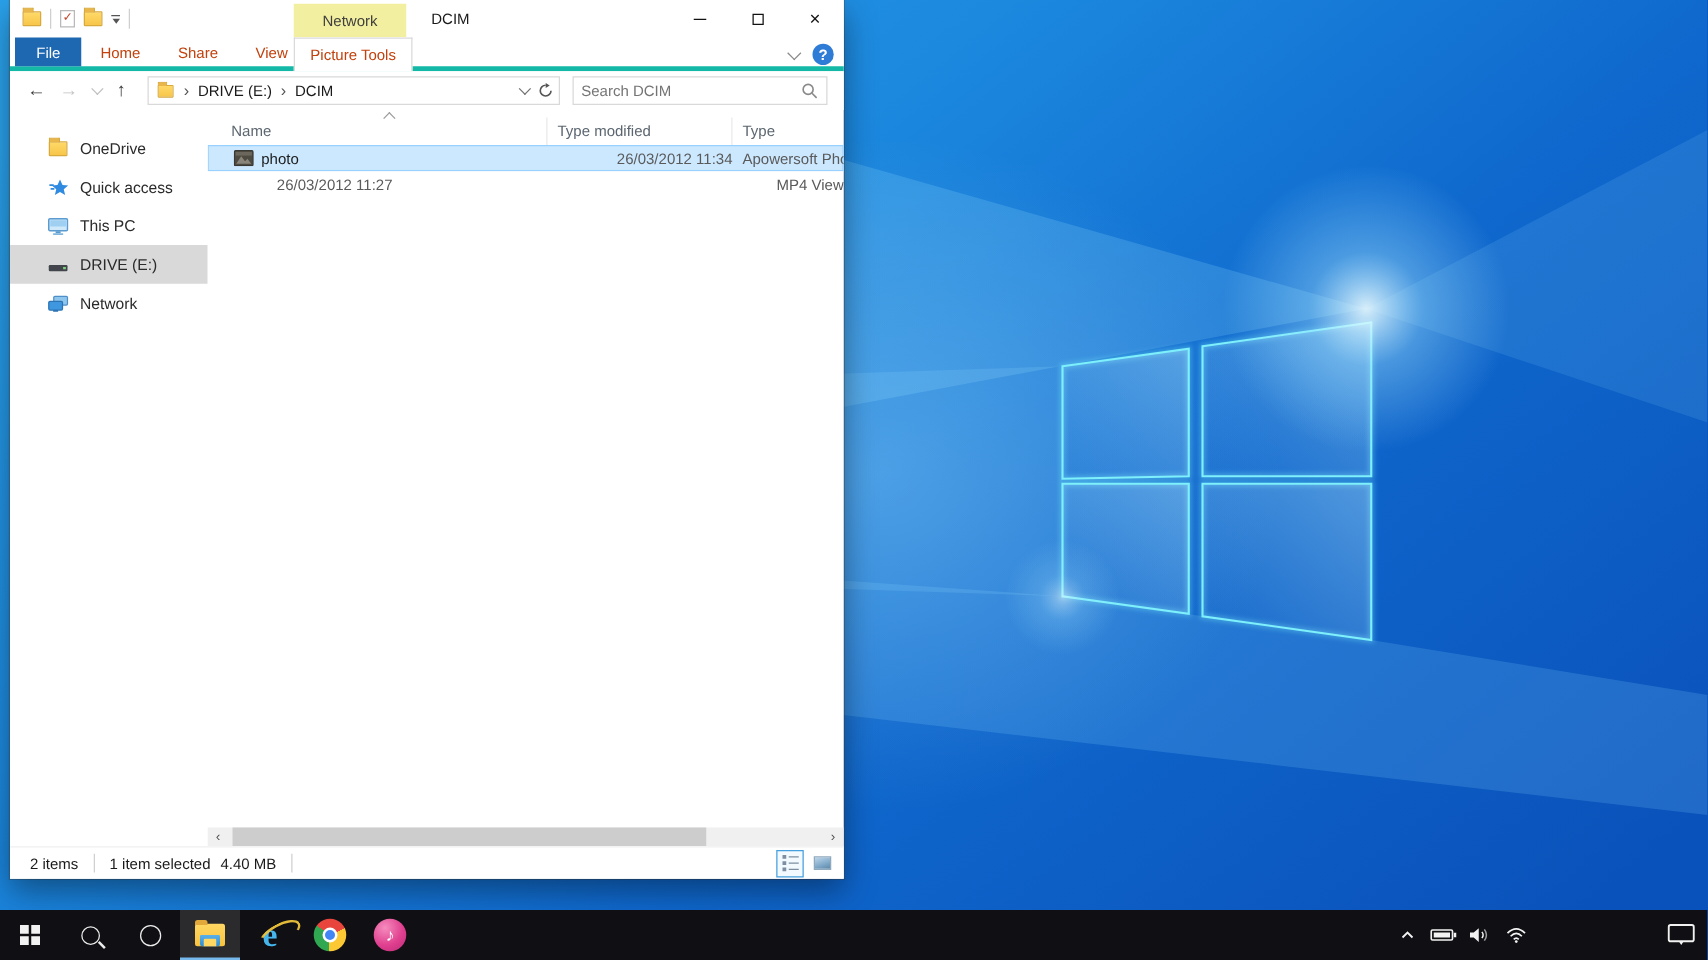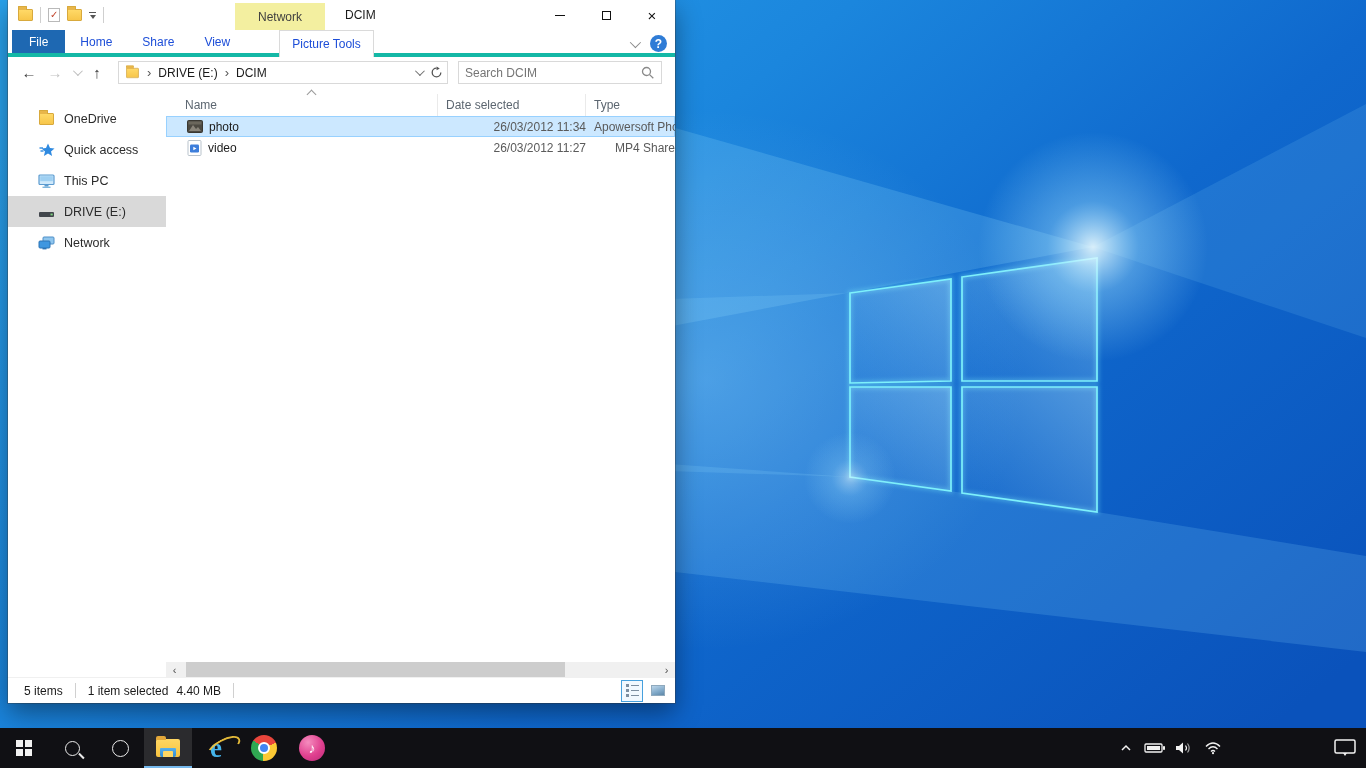--- a/index.html
+++ b/index.html
@@ -29,24 +29,24 @@
                display:flex; align-items:center; justify-content:center; color:#3f3f3f; }
   .win-title { position:absolute; left:337px; top:0; height:30px; display:flex; align-items:center; color:#1a1a1a; }
   .caption { position:absolute; right:0; top:0; height:30px; display:flex; }
   .cap-btn { width:46px; height:30px; display:flex; align-items:center; justify-content:center; color:#111; }
   .min-glyph { width:10px; height:1px; background:#111; display:block; }
   .max-glyph { width:9px; height:9px; border:1px solid #111; display:block; }
   .close-glyph { font-size:15px; line-height:1; }
 
   
   .tabrow { position:relative; height:27px; background:#fff; border-bottom:4px solid #14b8a6; display:flex; align-items:stretch; }
-  .tab { padding:0 15px; display:flex; align-items:center; color:#1d4ed8; }
+  .tab { padding:0 15px; display:flex; align-items:center; color:#c2410c; }
   .tab.file { background:#1e68b2; color:#fff; margin-left:4px; padding:0 17px; }
   .tab.ctx { position:absolute; left:227px; top:0; height:27px; width:95px; justify-content:center;
-             border:1px solid #dadada; border-bottom:none; background:#fff; padding:0;margin-left:44px; }
+             border:1px solid #dadada; border-bottom:none; background:#fff; padding:0; }
   .tabrow-right { position:absolute; right:8px; top:0; height:27px; display:flex; align-items:center; gap:12px; }
   .rib-chev { width:8px; height:8px; border-right:1.5px solid #8a8a8a; border-bottom:1.5px solid #8a8a8a; transform:rotate(45deg) translateY(-2px); }
   .help-btn { width:17px; height:17px; border-radius:50%; background:#2f7cd6; color:#fff; display:flex; align-items:center; justify-content:center; font-size:12px; font-weight:bold; }
 
   
   .addrrow { position:relative; height:31px; background:#fff; display:flex; align-items:center; padding-left:8px; }
   .navbtn { width:26px; text-align:center; font-size:15px; color:#3a3a3a; }
   .navbtn.dis { color:#c3c3c3; }
   .navchev { width:16px; display:flex; justify-content:center; }
   .navchev span { width:7px; height:7px; border-right:1.3px solid #bdbdbd; border-bottom:1.3px solid #bdbdbd; transform:rotate(45deg) translateY(-2px); }
@@ -305,62 +305,54 @@
           </svg>
         </span>
         <span>Network</span>
       </div>
     </div>
 
     <div class="content">
       <div class="hdr">
         <span class="sort-caret"></span>
         <div class="hcol name">Name</div>
-        <div class="hcol date">Date selected</div>
+        <div class="hcol date">Type modified</div>
         <div class="hcol type">Type</div>
       </div>
 
       <div class="rows">
         <div class="frow sel">
           <div class="fcol-name">
             <svg width="16" height="13" viewBox="0 0 16 13">
               <rect x="0.5" y="0.5" width="15" height="12" rx="1" fill="#4d4a42" stroke="#3a3832"></rect>
               <polygon points="2,11 6,5 9,9 11,7 14,11" fill="#8a857a"></polygon>
               <rect x="1.5" y="1.5" width="13" height="3" fill="#6b675c"></rect>
             </svg>
             <span>photo</span>
           </div>
           <div class="fcol-date">26/03/2012 11:34</div>
           <div class="fcol-type">Apowersoft Pho</div>
         </div>
 
         <div class="frow">
-          <div class="fcol-name">
-            <svg width="15" height="16" viewBox="0 0 15 16">
-              <rect x="1" y="0.5" width="13" height="15" rx="1" fill="#fff" stroke="#b9c3cc"></rect>
-              <rect x="3" y="4.5" width="9" height="8" rx="1.2" fill="#3d7edb"></rect>
-              <polygon points="6.3,6.8 9.5,8.5 6.3,10.2" fill="#fff"></polygon>
-            </svg>
-            <span>video</span>
-          </div>
           <div class="fcol-date">26/03/2012 11:27</div>
-          <div class="fcol-type">MP4 Share</div>
+          <div class="fcol-type">MP4 View</div>
         </div>
       </div>
 
       <div class="hscroll">
         <span class="sc-btn">‹</span>
         <span class="sc-thumb"></span>
         <span class="sc-btn" style="margin-left:auto">›</span>
       </div>
     </div>
   </div>
 
   <div class="statusbar">
-    <span>5 items</span>
+    <span>2 items</span>
     <span class="st-sep"></span>
     <span>1 item selected</span>
     <span style="margin-left:8px">4.40 MB</span>
     <span class="st-sep"></span>
     <div class="viewbtns">
       <div class="vbtn active">
         <span class="det-ic">
           <i>
               <b></b>
               <s></s>

